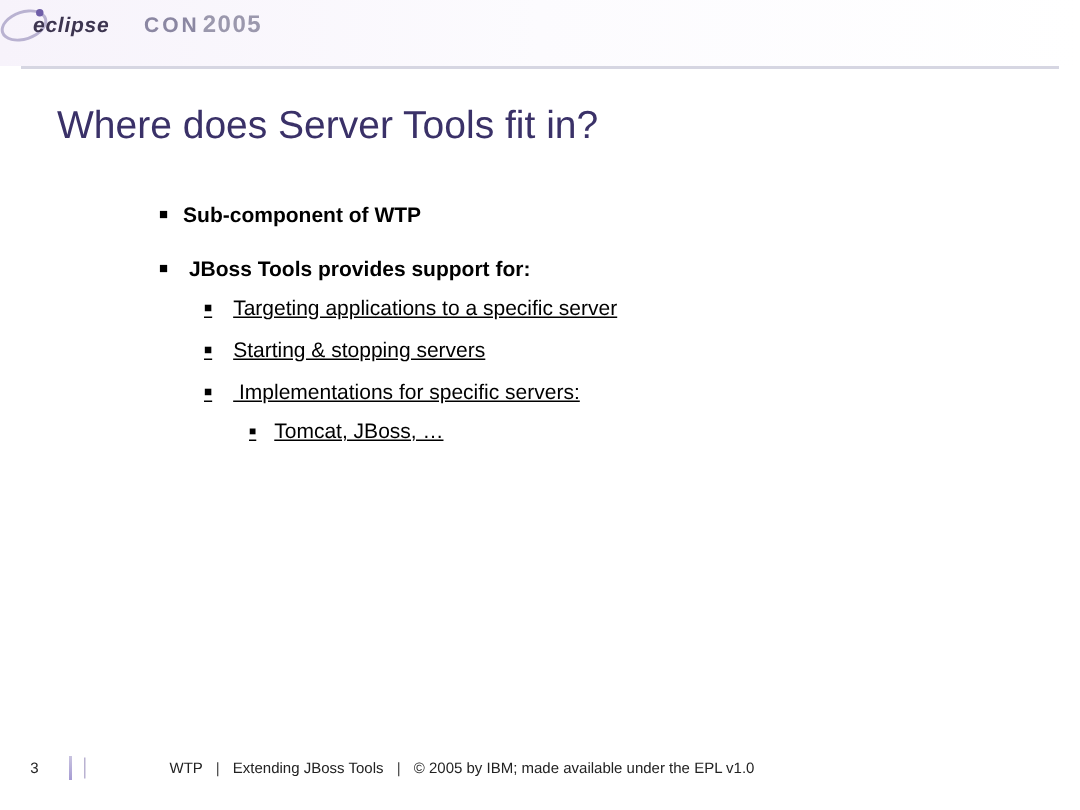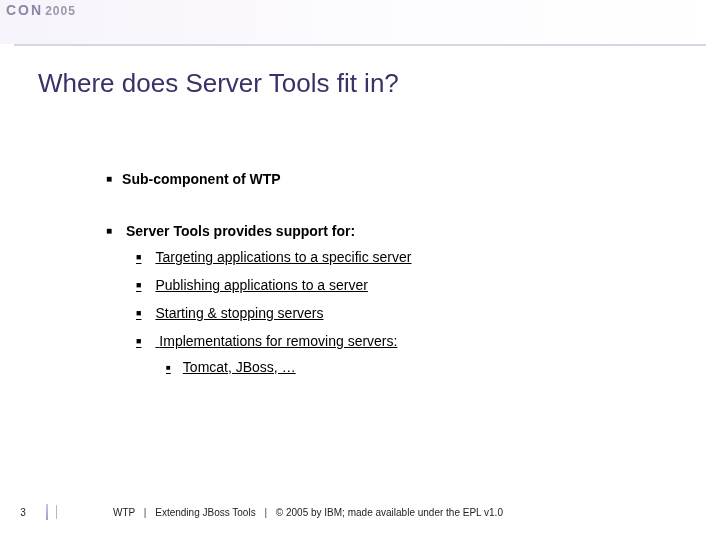--- a/index.html
+++ b/index.html
@@ -33,32 +33,32 @@
   }
   .eclipse-text {
     position: absolute; left: 16px; top: 6px;
     font-style: italic; font-weight: bold; font-size: 14px;
     color: #3d3550; letter-spacing: 0.5px;
   }
   .con {
     font-family: Arial, sans-serif; font-size: 14px; letter-spacing: 2px;
     color: #8b87a2; font-weight: 600;
   }
-  .con small { font-size: 12px; letter-spacing: 1px; color: #9b98ad; margin-left: 2px; }
+  .con small { font-size: 16px; letter-spacing: 1px; color: #9b98ad; margin-left: 2px; }
 
   
   .title {
     font-size: 26px; font-weight: 400; color: #3a3168;
     padding: 22px 0 0 38px;
   }
 
   
   .body { padding: 36px 40px 0 106px; font-size: 14px; }
   .l1 { list-style: none; }
-  .l1 > li { margin-bottom: 20px; font-weight: bold; margin-top: 36px; }
+  .l1 > li { margin-bottom: 20px; font-weight: bold; }
   .l1 > li::before { content: "\25A0"; font-size: 10px; margin-right: 10px; position: relative; top: -2px; }
   .l2 { list-style: none; padding: 10px 0 0 30px; font-weight: normal; text-decoration: underline; }
   .l2 > li { margin-bottom: 12px; }
   .l2 > li::before { content: "\25A0"; font-size: 9px; margin-right: 14px; position: relative; top: -2px; }
   .l3 { list-style: none; padding: 10px 0 0 30px; }
   .l3 > li::before { content: "\25A0"; font-size: 8px; margin-right: 12px; position: relative; top: -2px; }
 
   
   .footer {
     position: absolute; left: 0; right: 0; bottom: 20px;
@@ -71,40 +71,44 @@
   .foot-text { }
   .sep { margin: 0 6px; color: #444; }
 </style>
 </head>
 <body>
 
 <div class="slide">
 
   <div class="header">
     <div class="logo-wrap">
+      <div class="eclipse-mark">
+        <div class="orbit"></div>
+        <div class="dot"></div>
+        <span class="eclipse-text">eclipse</span>
+      </div>
       <span class="con">
         <span>CON</span><small>2005</small>
       </span>
     </div>
   </div>
   <div class="header-rule"></div>
 
   <h1 class="title">Where does Server Tools fit in?</h1>
 
   <div class="body">
     <ul class="l1">
       <li><span>Sub-component of WTP</span></li>
       <li>
-        <span>Server Tools provides support for:</span>
+        <span>JBoss Tools provides support for:</span>
         <ul class="l2">
           <li><span>Targeting applications to a specific server</span></li>
-          <li><span>Publishing applications to a server</span></li>
           <li><span>Starting &amp; stopping servers</span></li>
           <li>
-            <span>Implementations for removing servers:</span>
+            <span>Implementations for specific servers:</span>
             <ul class="l3">
               <li><span>Tomcat, JBoss, …</span></li>
             </ul>
           </li>
         </ul>
       </li>
     </ul>
   </div>
 
   <div class="footer">

